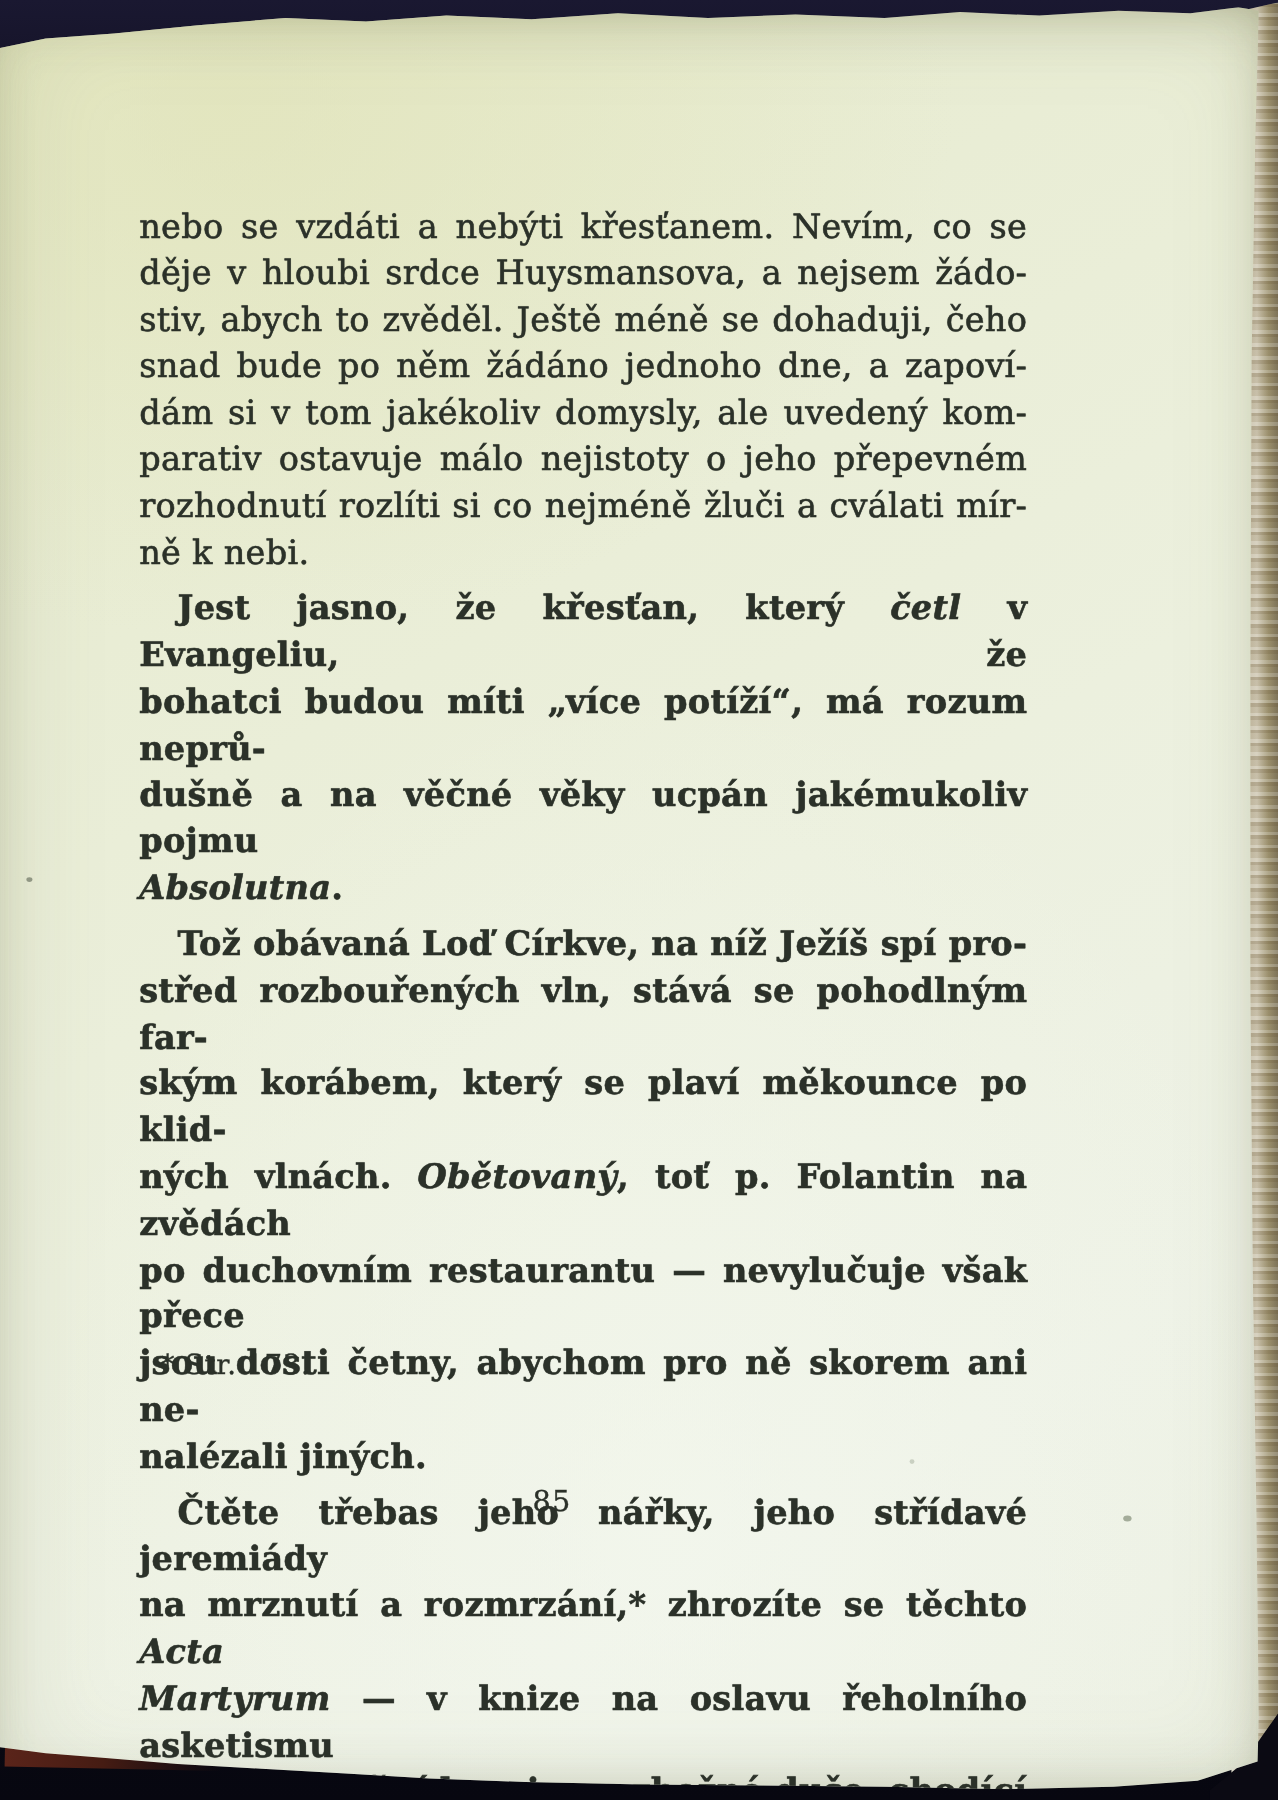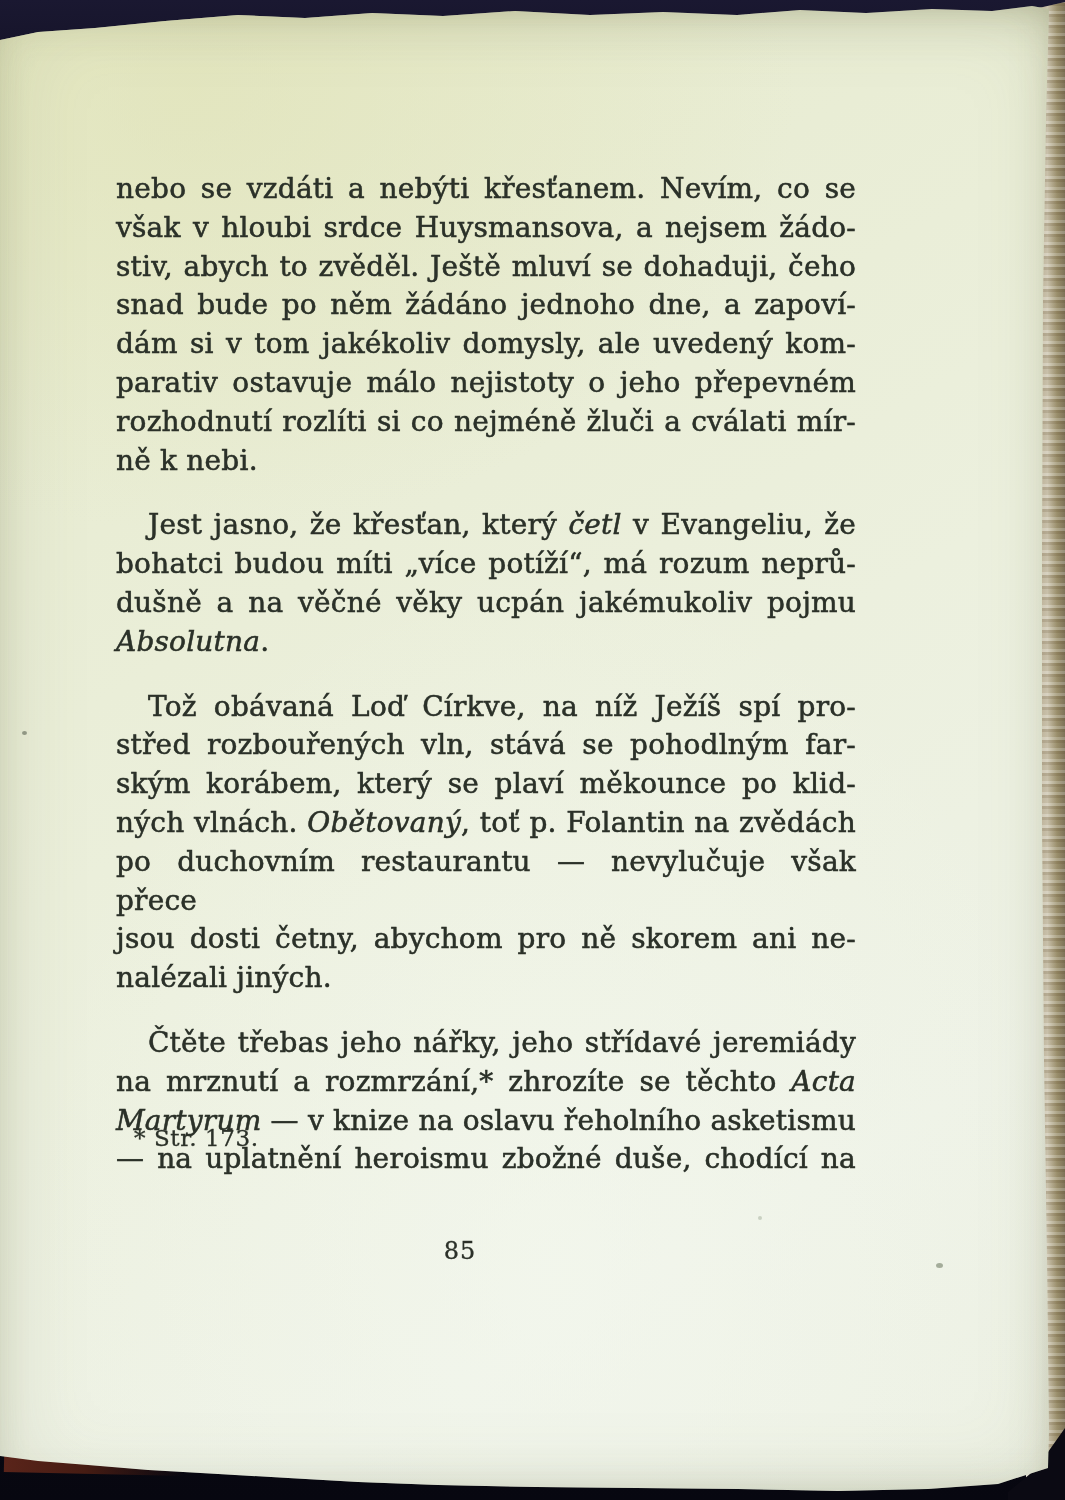--- a/index.html
+++ b/index.html
@@ -63,21 +63,21 @@
   }
 
   .text-block {
     position: absolute; left: 116px; top: 170px; width: 740px;
     font-size: 28px; line-height: 38.8px;
     color: #2b3129;
     letter-spacing: 0.2px;
     -webkit-text-stroke: 0.45px rgba(43,49,41,0.9);
     text-shadow: 0 0 0.7px rgba(43,49,41,0.55);
   }
-  .para + .para { margin-top: 26px; }
+  .para + .para { margin-top: 8px; font-weight: bold; }
   .para.indent .line:first-child { text-indent: 32px; }
   .line { text-align: justify; text-align-last: justify; hyphens: none; }
   .line.last { text-align-last: left; }
   .it { font-style: italic; }
 
   .footnote {
     position: absolute; left: 134px; top: 1124px;
     font-size: 23px; line-height: 28px;
     color: #2b3129;
     letter-spacing: 0.6px;
@@ -102,22 +102,22 @@
 
 <div class="scene">
   <div class="fore-edge"></div>
   <div class="corner-wedge"></div>
   <div class="binding-sliver"></div>
 
   <div class="page">
     <div class="text-block" id="text-block">
         <div class="para">
           <div class="line"><span>nebo se vzdáti a nebýti křesťanem. Nevím, co se</span></div>
-          <div class="line"><span>však v hloubi srdce Huysmansova, a nejsem žádo-</span></div>
-          <div class="line"><span>stiv, abych to zvěděl. Ještě mluví se dohaduji, čeho</span></div>
+          <div class="line"><span>děje v hloubi srdce Huysmansova, a nejsem žádo-</span></div>
+          <div class="line"><span>stiv, abych to zvěděl. Ještě méně se dohaduji, čeho</span></div>
           <div class="line"><span>snad bude po něm žádáno jednoho dne, a zapoví-</span></div>
           <div class="line"><span>dám si v tom jakékoliv domysly, ale uvedený kom-</span></div>
           <div class="line"><span>parativ ostavuje málo nejistoty o jeho přepevném</span></div>
           <div class="line"><span>rozhodnutí rozlíti si co nejméně žluči a cválati mír-</span></div>
           <div class="line last"><span>ně k nebi.</span></div>
         </div>
         <div class="para indent">
           <div class="line"><span>Jest jasno, že křesťan, který </span><span class="it">četl</span><span> v Evangeliu, že</span></div>
           <div class="line"><span>bohatci budou míti „více potíží“, má rozum neprů-</span></div>
           <div class="line"><span>dušně a na věčné věky ucpán jakémukoliv pojmu</span></div>

